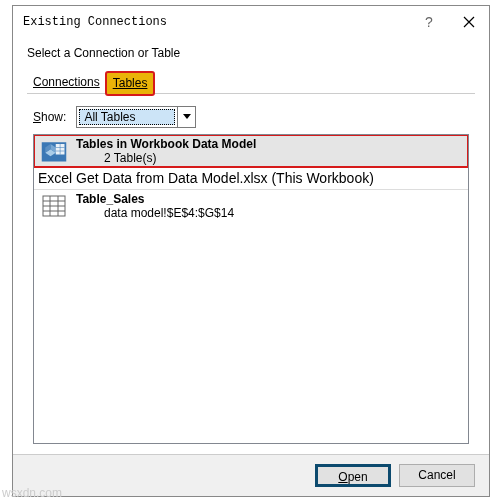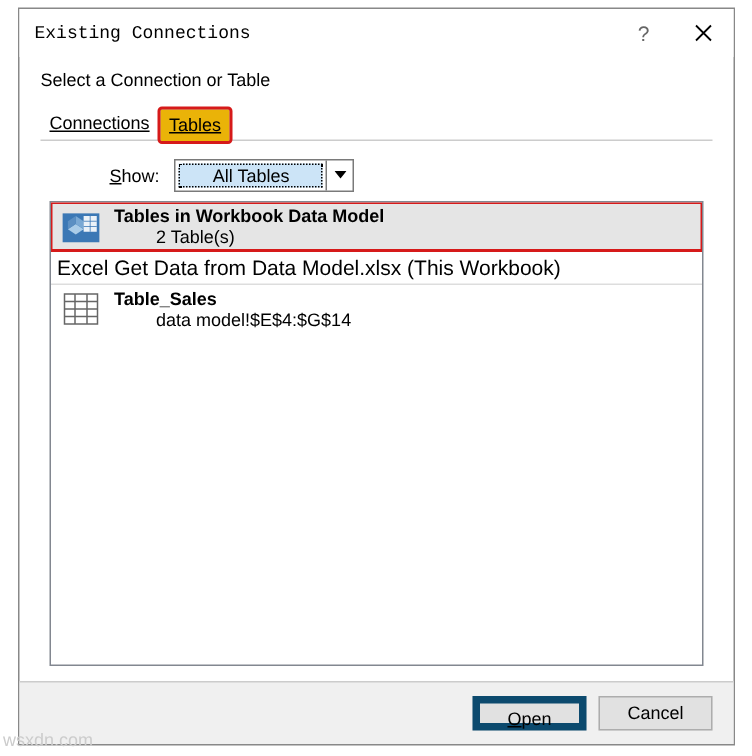--- a/index.html
+++ b/index.html
@@ -10,35 +10,35 @@
     .titlebar .help, .titlebar .close { width: 40px; height: 30px; display: flex; align-items: center; justify-content: center; cursor: pointer; }
     .titlebar .help { font-size: 14px; color: #666; }
     .titlebar .close svg { width: 12px; height: 12px; }
     .content { padding: 8px 14px 0 14px; }
     .instr { margin-bottom: 10px; color: #000; }
     .tabs { display: flex; border-bottom: 1px solid #ccc; margin-bottom: 8px; }
     .tab { padding: 3px 6px 4px 6px; cursor: pointer; position: relative; top: 2px; }
     .tab.active { border: 1px solid #ccc; border-bottom: 1px solid #fff; border-radius: 3px 3px 0 0; background: #eab308; }
     .tab.highlighted { outline: 2px solid #d61a1a; outline-offset: -1px; border-radius: 2px; }
     .tab .u { text-decoration: underline; }
-    .showrow { padding: 4px 6px 6px 6px; display: flex; align-items: center; gap: 10px; margin-left: 40px; }
+    .showrow { padding: 4px 6px 6px 6px; display: flex; align-items: center; gap: 10px; }
     .showrow .u { text-decoration: underline; }
-    .select { width: 120px; height: 22px; border: 1px solid #7a7a7a; display: inline-flex; align-items: center; text-align: center; }
+    .select { width: 120px; height: 22px; border: 1px solid #7a7a7a; display: inline-flex; align-items: center; }
     .select .selected { flex: 1; padding: 0 4px; background: #cce4f7; border: 1px dotted #000; height: 16px; line-height: 15px; margin: 2px; }
     .select .arrow { width: 18px; height: 20px; display: flex; align-items: center; justify-content: center; border-left: 1px solid #7a7a7a; cursor: pointer; }
     .listbox { border: 1px solid #828790; height: 310px; margin: 0 6px; background: #fff; overflow: hidden; }
     .grouphdr { font-size: 14px; padding: 3px 4px 3px 4px; border-bottom: 1px solid #ddd; color: #000; white-space: nowrap; overflow: hidden; text-overflow: ellipsis; }
     .row { display: flex; align-items: center; padding: 2px 6px; gap: 8px; }
     .row.selected { background: #e5e5e5; outline: 2px solid #d61a1a; outline-offset: -1px; }
     .icon { width: 28px; height: 28px; flex-shrink: 0; display: flex; align-items: center; justify-content: center; }
     .rowtext .t1 { font-weight: bold; }
     .rowtext .t2 { color: #000; margin-left: 28px; }
     .footer { position: absolute; bottom: 0; left: 0; right: 0; height: 42px; border-top: 1px solid #ccc; background: #f0f0f0; display: flex; align-items: center; justify-content: flex-end; gap: 8px; padding-right: 14px; }
     .btn { width: 76px; height: 23px; border: 1px solid #adadad; background: #e1e1e1; cursor: pointer; text-align: center; line-height: 21px; }
-    .btn.primary { border: 5px solid #0c4a6e; }
+    .btn.primary { border: 3px solid #0c4a6e; }
     .btn .u { text-decoration: underline; }
     .watermark { position: absolute; bottom: 4px; left: 2px; font-size: 12px; color: #ccc; writing-mode: horizontal-tb; }
     .cube-icon svg { width: 28px; height: 28px; }
   </style>
 </head>
 <body>
 
 <div class="dialog">
   <div class="titlebar">
     <span class="title">Existing Connections</span>

